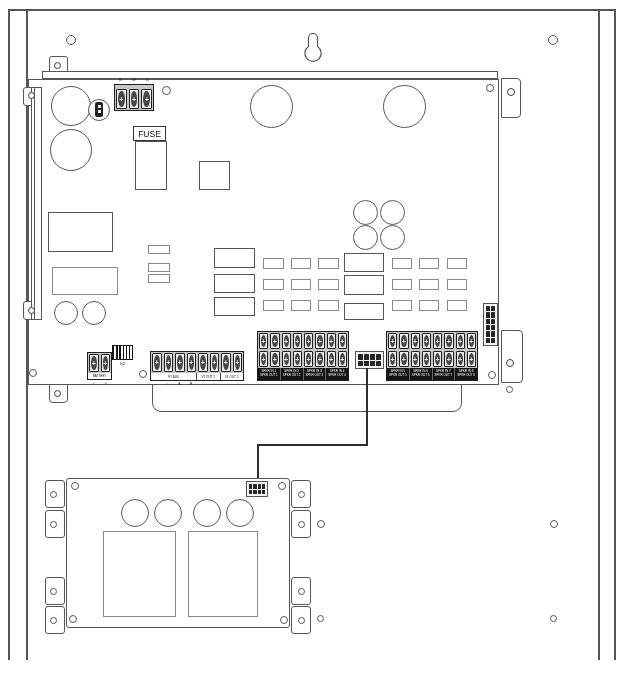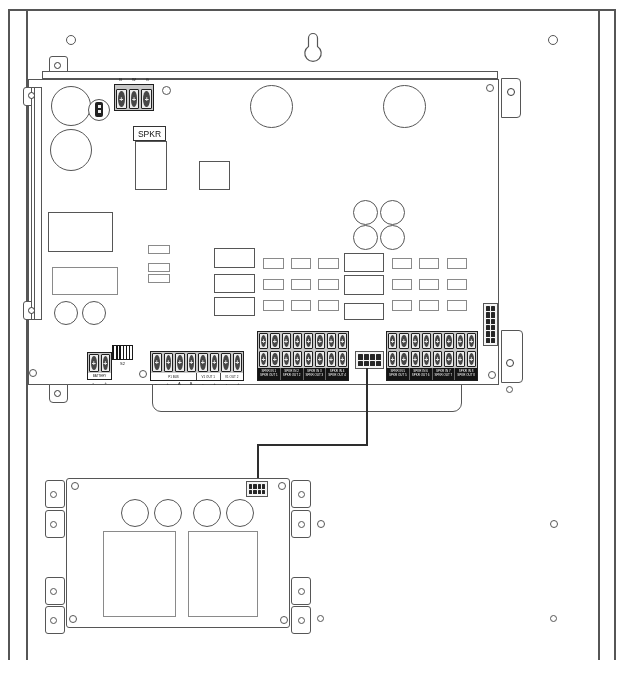--- a/index.html
+++ b/index.html
@@ -91,21 +91,21 @@
     <span style="flex:1">G</span>
   </div>
   <div class="tblock" style="left:114px;top:84px;width:40px;height:27px;padding-top:3px;">
       <span class="screw"></span>
       <span class="screw"></span>
       <span class="screw"></span>
     </div>
   <div class="circ" style="left:162px;top:86px;width:9px;height:9px;"></div>
 
   <div class="box" style="left:133px;top:126px;width:33px;height:15px;border-color:#333;border-width:1.5px;display:flex;align-items:center;justify-content:center;">
-    <span style="font-size:8.5px;">SPKR</span>
+    <span style="font-size:8.5px;">FUSE</span>
   </div>
   <div class="box" style="left:135px;top:141px;width:32px;height:49px;"></div>
 
   <div class="box" style="left:199px;top:161px;width:31px;height:29px;"></div>
 
   <div class="circ" style="left:250px;top:85px;width:43px;height:43px;"></div>
   <div class="circ" style="left:383px;top:85px;width:43px;height:43px;"></div>
 
   <div class="circ" style="left:353px;top:200px;width:25px;height:25px;"></div>
   <div class="circ" style="left:380px;top:200px;width:25px;height:25px;"></div>

